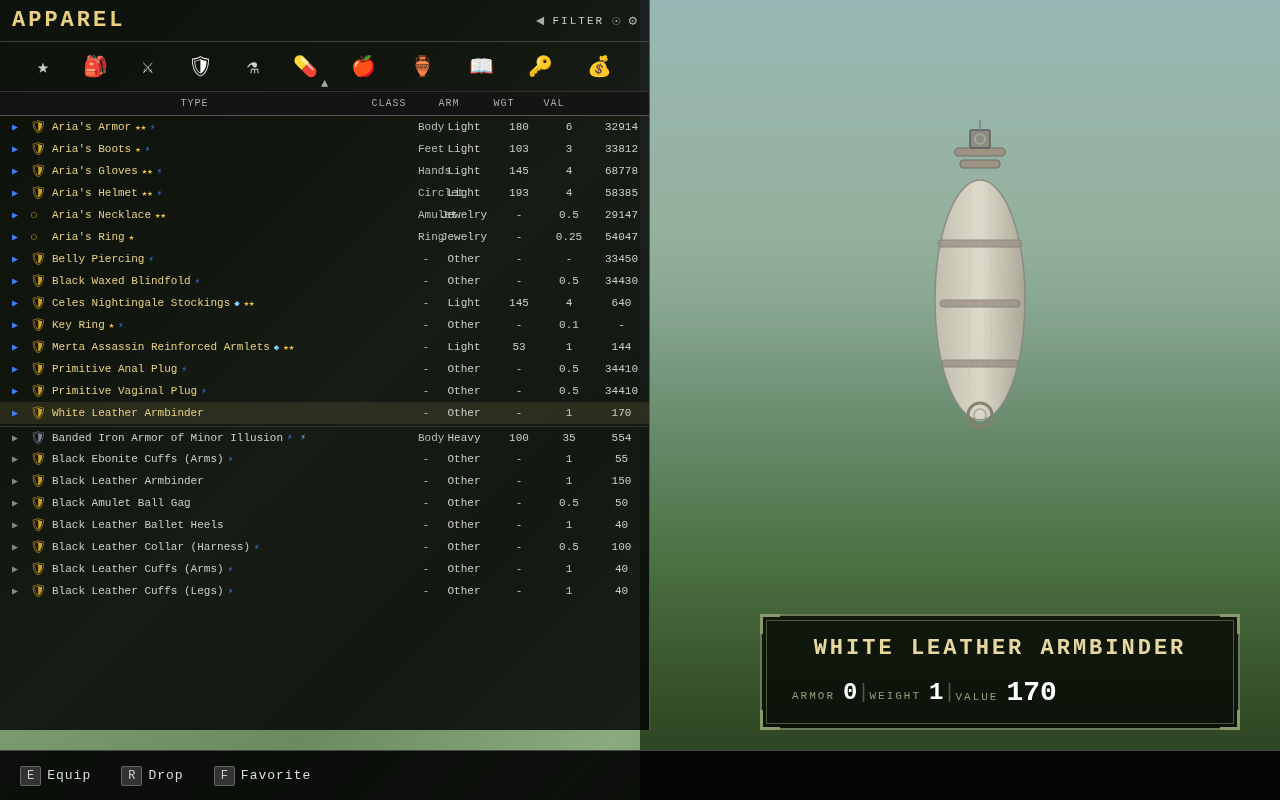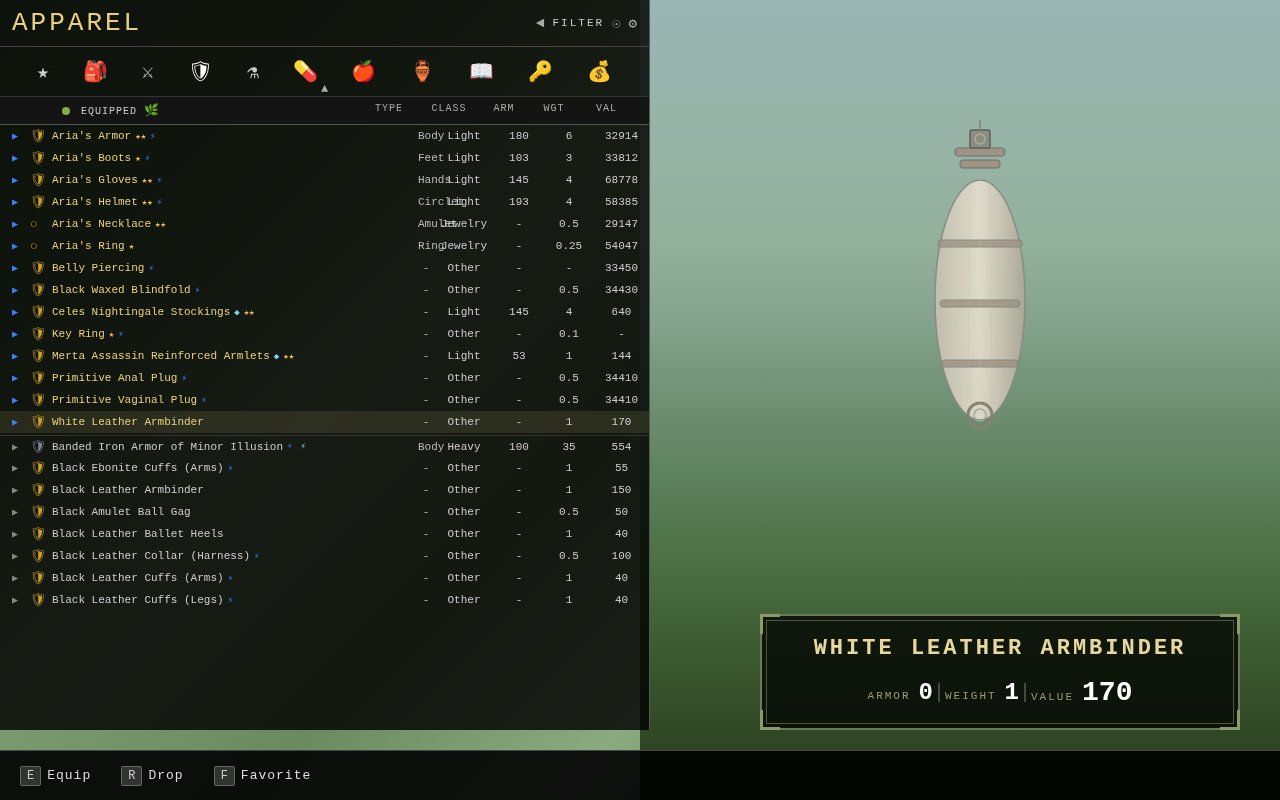--- a/index.html
+++ b/index.html
@@ -50,22 +50,22 @@
     
     .panel-header {
       display: flex;
       align-items: center;
       justify-content: space-between;
       padding: 8px 12px;
       border-bottom: 1px solid #444;
     }
     .panel-title {
       color: #e8d080;
-      font-size: 26px;
-      font-weight: normal;
+      font-size: 22px;
+      font-weight: bold;
       letter-spacing: 3px;
       text-transform: uppercase;
     }
     .header-controls {
       display: flex;
       align-items: center;
       gap: 8px;
     }
     .nav-arrow {
       color: #aaa;
@@ -231,21 +231,21 @@
       color: #e8d8a0;
       font-size: 22px;
       font-weight: bold;
       letter-spacing: 3px;
       text-transform: uppercase;
       text-align: center;
       margin-bottom: 16px;
     }
     .detail-stats {
       display: flex;
-      justify-content: center;
+      justify-content: flex-start;
       align-items: center;
     }
     .stat-group {
       display: flex;
       align-items: baseline;
       gap: 8px;
     }
     .stat-label {
       color: #9a9a7a;
       font-size: 11px;
@@ -409,25 +409,20 @@
     <span class="cat-icon">🍎</span>
     <span class="cat-icon">🏺</span>
     <span class="cat-icon">📖</span>
     <span class="cat-icon">🔑</span>
     <span class="cat-icon">💰</span>
     <span class="active-indicator">▲</span>
   </div>
 
   <div class="col-headers">
     <div class="col-header"></div>
-    <div class="col-header equipped">
-      <span class="equipped-dot"></span>
-      <span>EQUIPPED</span>
-      <span style="color:#88aa44; font-size:12px;">🌿</span>
-    </div>
     <div class="col-header">TYPE</div>
     <div class="col-header">CLASS</div>
     <div class="col-header">ARM</div>
     <div class="col-header">WGT</div>
     <div class="col-header">VAL</div>
     <div class="col-header"></div>
   </div>
 
   <div class="items-list" id="items-list">
 

